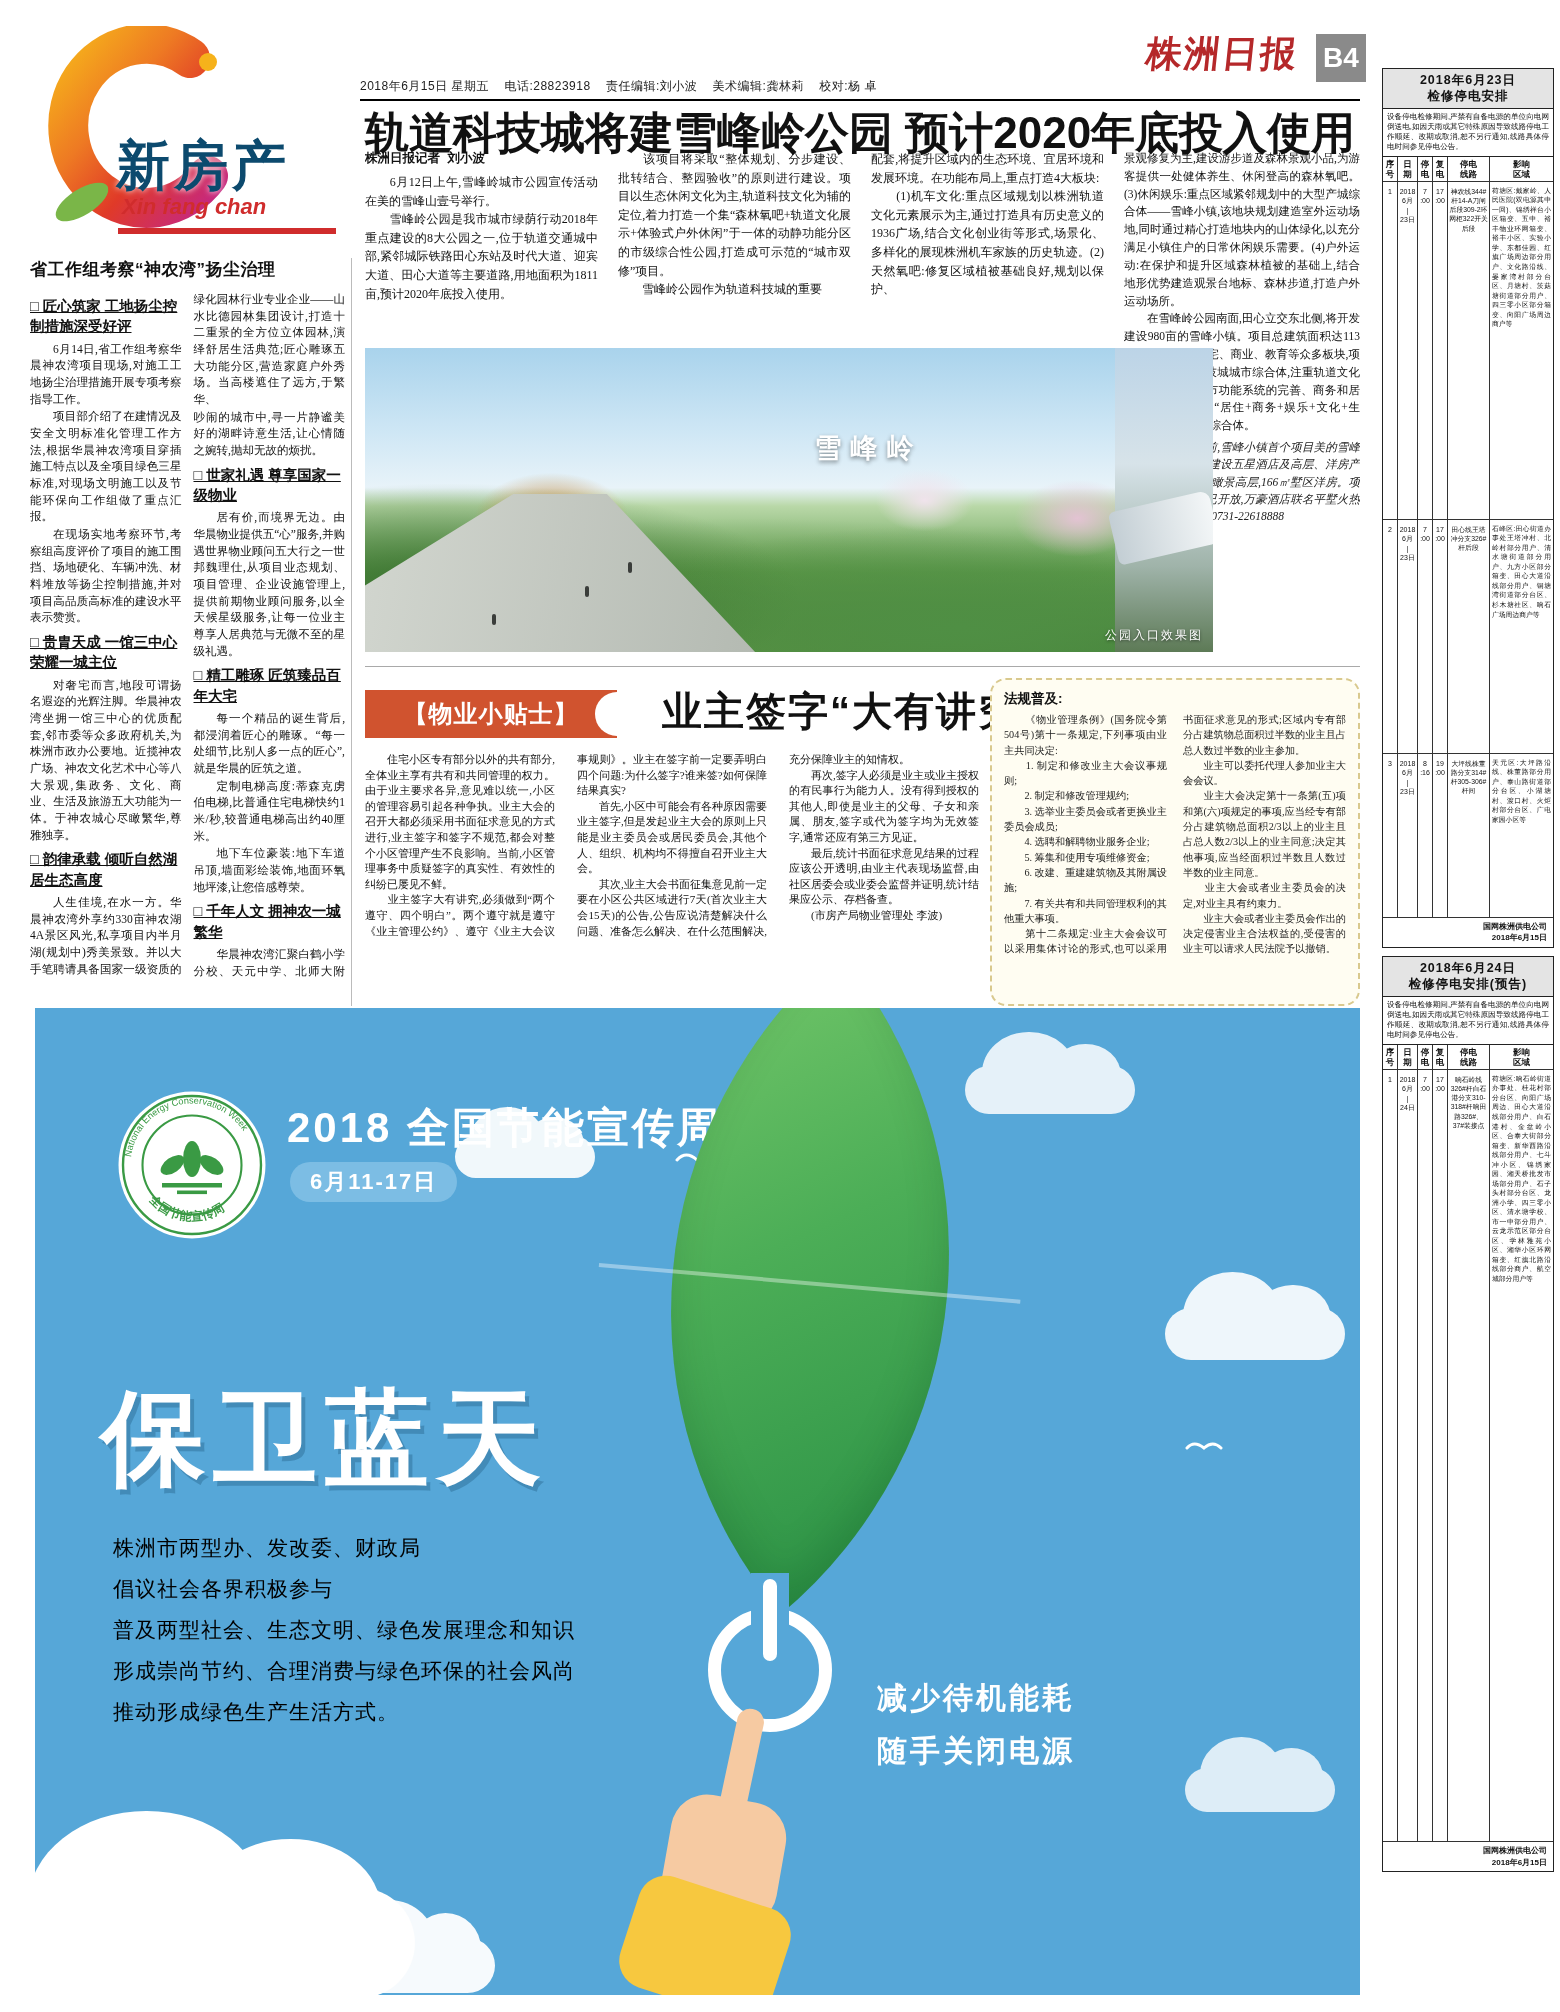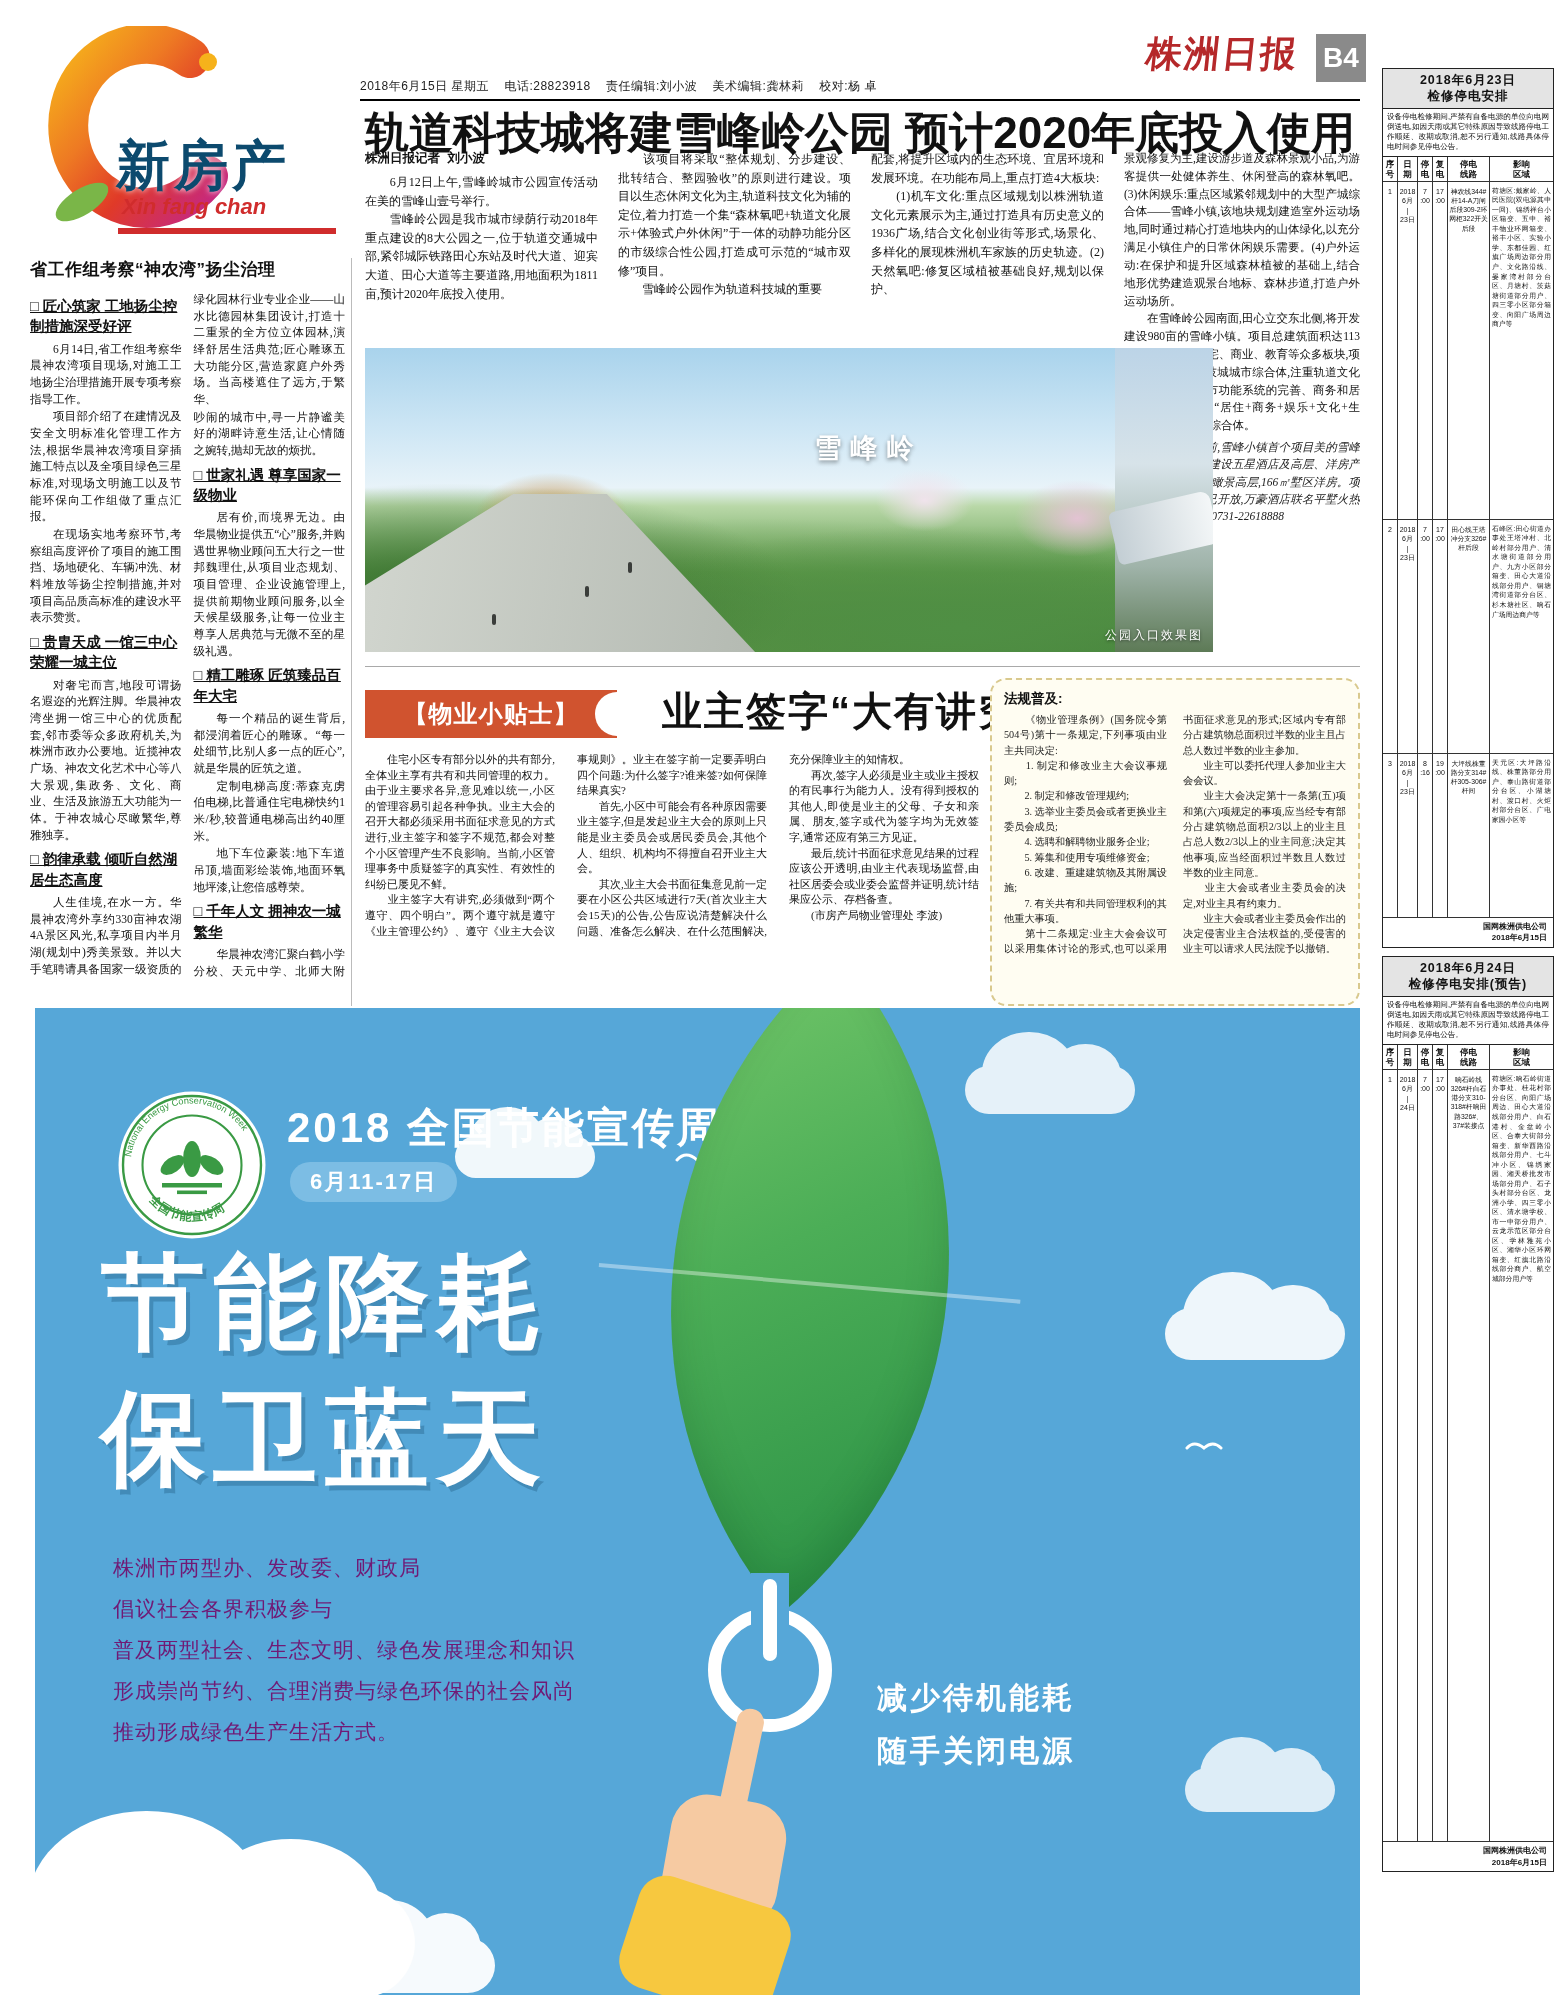--- a/index.html
+++ b/index.html
@@ -109,21 +109,21 @@
   .ad{position:absolute;left:35px;top:1008px;width:1325px;height:987px;background:#56a7d8;overflow:hidden}
   .cloud{position:absolute;background:#fff;border-radius:60px}
   .cloud::before{content:"";position:absolute;width:55%;height:170%;background:#fff;border-radius:50%;top:-70%;left:10%}
   .cloud::after{content:"";position:absolute;width:42%;height:130%;background:#fff;border-radius:50%;top:-45%;right:8%}
   .week-logo{position:absolute;left:82px;top:82px;width:150px;height:150px}
   .week-title{position:absolute;left:252px;top:92px;font-size:42px;font-weight:900;color:#fff;letter-spacing:3px}
   .week-dates{position:absolute;left:255px;top:154px;background:#7cbde4;color:#fff;font-size:22px;
               font-weight:bold;padding:5px 20px;border-radius:20px;letter-spacing:2px}
   .slogan{position:absolute;left:66px;color:#fff;font-size:104px;font-weight:900;letter-spacing:8px;
           text-shadow:4px 5px 0 rgba(42,106,146,.45)}
-  .initiative{position:absolute;left:78px;top:540px;color:#701a75;font-size:21px;line-height:1.95;
+  .initiative{position:absolute;left:78px;top:520px;color:#000000;font-size:21px;line-height:1.95;
               white-space:pre-line;letter-spacing:1px}
   .leaf{position:absolute;left:540px;top:40px;width:470px;height:470px;transform:rotate(50deg);
         border-radius:0 100% 0 100%;
         background:linear-gradient(105deg,#6cc266 0%,#4cae57 42%,#2e9447 100%);
         box-shadow:inset -18px -14px 40px rgba(0,60,20,.18)}
   .leaf::before{content:"";position:absolute;left:calc(50% - 2px);top:5%;width:4px;height:90%;
         background:rgba(255,255,255,.38);transform:rotate(45deg)}
   .power-ring{position:absolute;left:673px;top:600px;width:124px;height:124px;border:13px solid #fff;border-radius:50%}
   .power-cap{position:absolute;left:50%;top:-48px;transform:translateX(-50%);width:38px;height:94px;background:#56a7d8}
   .power-cap::after{content:"";position:absolute;left:50%;top:6px;transform:translateX(-50%);
@@ -390,21 +390,20 @@
         <ellipse cx="50" cy="46" rx="6" ry="12" fill="#3a9a44"></ellipse>
         <ellipse cx="37" cy="50" rx="9" ry="5" fill="#3a9a44" transform="rotate(-35 37 50)"></ellipse>
         <ellipse cx="63" cy="50" rx="9" ry="5" fill="#3a9a44" transform="rotate(35 63 50)"></ellipse>
         <rect x="30" y="62" width="40" height="3" fill="#3a9a44"></rect>
         <rect x="40" y="67" width="20" height="2.4" fill="#3a9a44"></rect>
       </svg>
     </div>
     <div class="week-title">2018 全国节能宣传周</div>
     <div class="week-dates">6月11-17日</div>
 
-    <div class="slogan" style="top:226px">节能降耗</div>
     <div class="slogan" style="top:362px">保卫蓝天</div>
 
     <div class="initiative">株洲市两型办、发改委、财政局
 倡议社会各界积极参与
 普及两型社会、生态文明、绿色发展理念和知识
 形成崇尚节约、合理消费与绿色环保的社会风尚
 推动形成绿色生产生活方式。</div>
 
     <div class="leaf"></div>
     <div class="power-ring">

